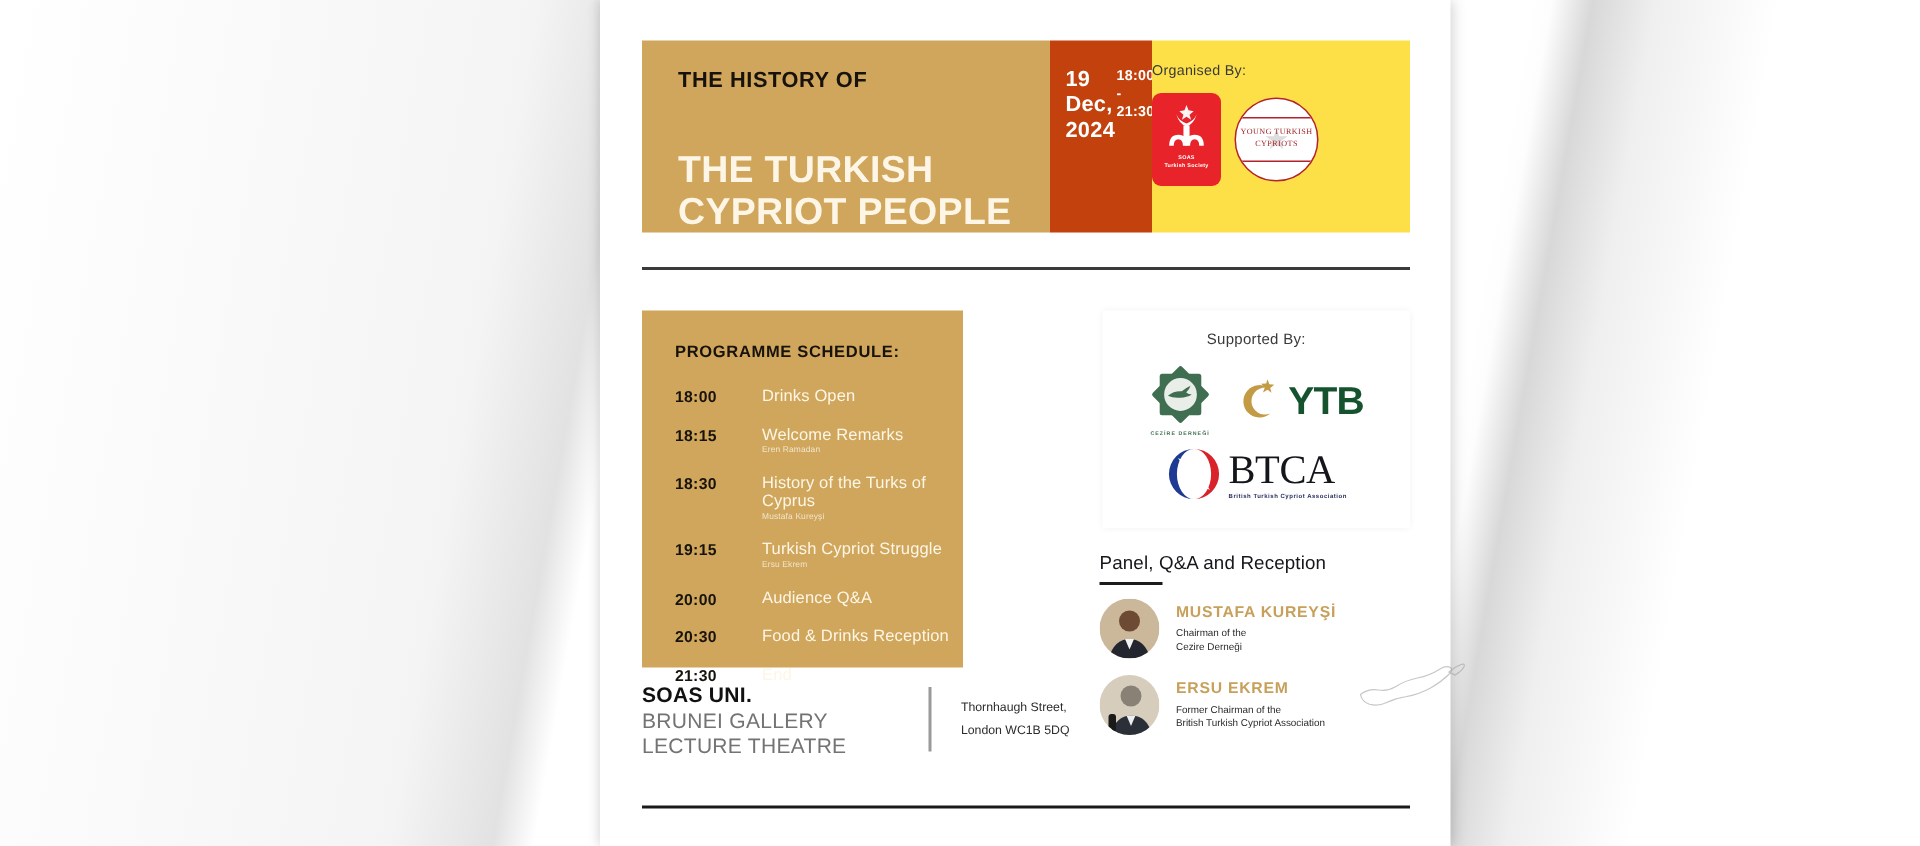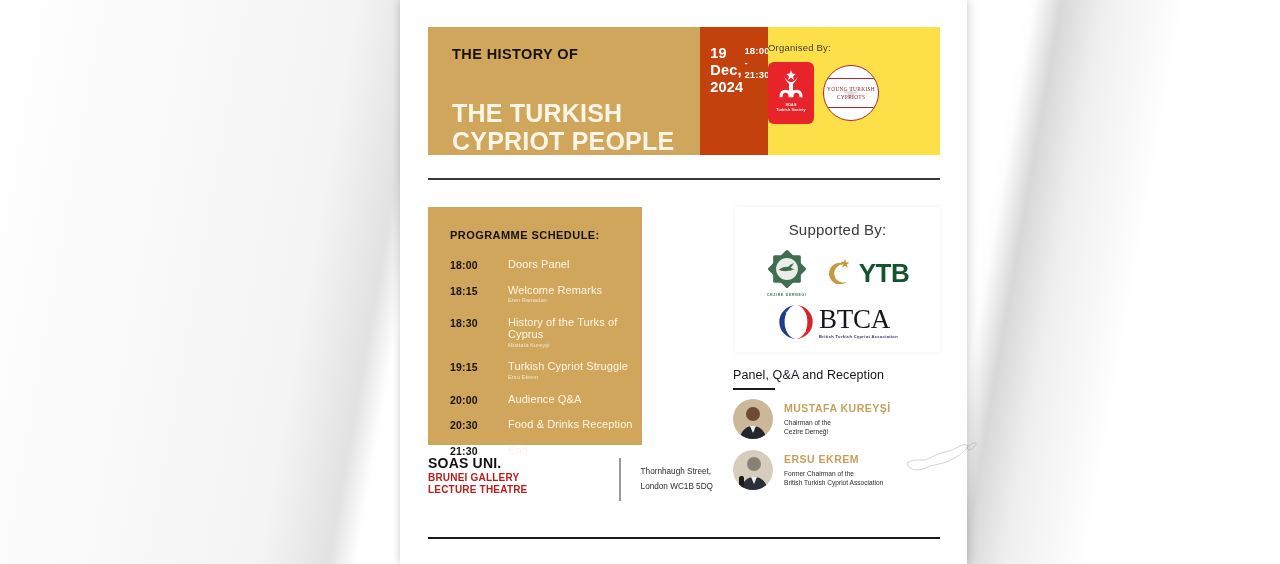--- a/index.html
+++ b/index.html
@@ -66,21 +66,21 @@
   .row .t{width:58px;flex:none;font-size:10.5px;font-weight:bold;color:#17120c;letter-spacing:.2px;padding-top:1px;}
   .row .d .ttl{font-size:11px;color:#fdf6e6;letter-spacing:.1px;line-height:1.15;}
   .row .d .sub{font-size:5.6px;color:#f1e6cd;letter-spacing:.1px;margin-top:1px;}
 
   
   .supported{
     position:absolute;left:307px;top:207px;width:205px;height:145px;background:#ffffff;
     box-shadow:0 0 5px rgba(0,0,0,.07);
     display:flex;flex-direction:column;align-items:center;padding-top:14px;box-sizing:border-box;
   }
-  .sup-label{font-size:15px;color:#3a3a3a;margin-bottom:10px;letter-spacing:.2px;}
+  .sup-label{font-size:10px;color:#3a3a3a;margin-bottom:10px;letter-spacing:.2px;}
   .sup-row1{display:flex;align-items:center;gap:16px;margin-bottom:6px;}
   .cez{display:flex;flex-direction:column;align-items:center;}
   .cez-txt{font-size:3.5px;color:#3f6f50;letter-spacing:.7px;margin-top:3px;font-weight:bold;}
   .ytb{display:flex;align-items:center;gap:5px;}
   .ytb-word{font-size:26px;font-weight:bold;color:#14532d;letter-spacing:-.5px;line-height:1;}
   .btca{display:flex;align-items:center;gap:4px;}
   .btca-word{font-family:"Liberation Serif",serif;font-size:27px;color:#15161c;line-height:1;letter-spacing:-.3px;}
   .btca-sub{font-size:4px;color:#2b2f63;letter-spacing:.35px;margin-top:1px;text-align:center;font-weight:bold;}
 
   
@@ -90,21 +90,21 @@
   .person{display:flex;align-items:flex-start;margin-bottom:11px;}
   .avatar{width:40px;height:40px;border-radius:50%;flex:none;margin-right:11px;overflow:hidden;position:relative;}
   .p-name{font-size:10.5px;font-weight:bold;color:#c7a15c;letter-spacing:.5px;line-height:1.2;margin-top:3px;}
   .p-role{font-size:6.6px;color:#2c2c2c;line-height:1.42;margin-top:3px;}
   .cyprus-map{position:absolute;left:170px;top:72px;width:80px;height:46px;opacity:.55;}
 
   
   .footer{position:absolute;left:0px;top:455px;width:512px;display:flex;align-items:flex-start;}
   .venue{width:175px;}
   .v1{font-size:14px;font-weight:bold;color:#111111;letter-spacing:.2px;line-height:1.2;}
-  .v2{font-size:10px;font-weight:bold;color:#b91c1c;letter-spacing:.2px;line-height:1.2;}
+  .v2{font-size:14px;font-weight:normal;color:#737373;letter-spacing:.2px;line-height:1.2;}
   .vdiv{width:1.6px;height:43px;background:#9a9a9a;margin:3px 20px 0 16px;}
   .addr{font-size:8.2px;color:#2c2c2c;line-height:1.85;padding-top:9px;}
 </style>
 </head>
 <body>
 
 <div class="page">
 <div class="inner">
 
   <div class="header">
@@ -162,21 +162,21 @@
   </div>
 
   <div class="rule top"></div>
 
   <div class="schedule">
     <div class="sched-title">PROGRAMME SCHEDULE:</div>
 
     <div class="row">
       <div class="t">18:00</div>
       <div class="d">
-        <div class="ttl">Doors Panel</div>
+        <div class="ttl">Drinks Open</div>
       </div>
     </div>
     <div class="row">
       <div class="t">18:15</div>
       <div class="d">
         <div class="ttl">Welcome Remarks</div>
         <div class="sub">Eren Ramadan</div>
       </div>
     </div>
     <div class="row">

